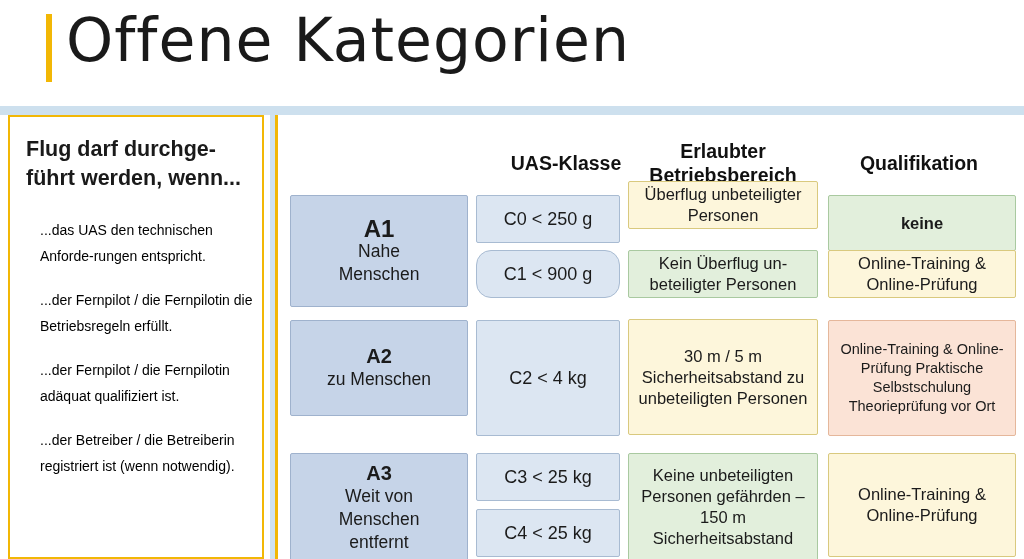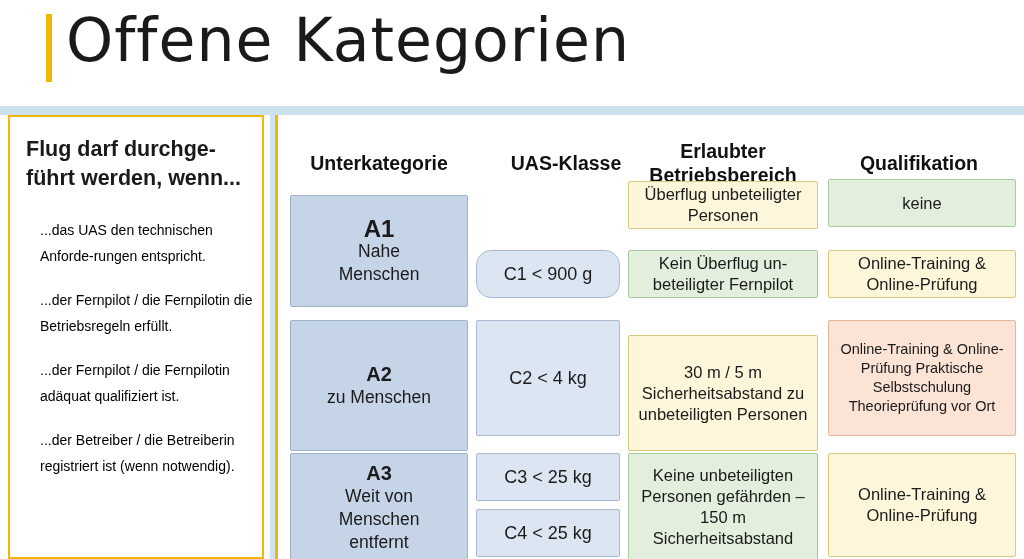--- a/index.html
+++ b/index.html
@@ -210,55 +210,55 @@
       <div class="bullet">...der Betreiber / die Betreiberin registriert ist (wenn notwendig).</div>
     </div>
   </div>
 
   <div class="divider-left"></div>
   <div class="divider-yellow"></div>
 
   <div class="table">
 
     <div class="thead">
-      <div class="th c0">Unterkategorie</div>
       <div class="th c1">UAS-Klasse</div>
       <div class="th c2">
         <span class="stack-line">Erlaubter</span>
         <span class="stack-line">Betriebsbereich</span>
       </div>
       <div class="th c3">Qualifikation</div>
     </div>
 
     <div class="cell sub" style="left:4px; top:80px; width:178px; height:112px;">
       <div>
         <span class="stack-line" style="font-weight:bold;font-size:24px;">A1</span>
         <span class="stack-line">Nahe</span>
         <span class="stack-line">Menschen</span>
       </div>
     </div>
 
+    <div class="cell uas" style="left:190px; top:80px; width:144px; height:48px;">C0 &lt; 250 g</div>
     <div class="cell uas" style="left:190px; top:135px; width:144px; height:48px;border-radius:15px;">C1 &lt; 900 g</div>
 
     <div class="cell yellow" style="left:342px; top:66px; width:190px; height:48px;">Überflug unbeteiligter Personen</div>
-    <div class="cell green" style="left:342px; top:135px; width:190px; height:48px;">Kein Überflug un-beteiligter Fernpilot</div>
-
-    <div class="cell green" style="left:542px; top:64px; width:188px; height:48px;">keine</div>
+    <div class="cell green" style="left:342px; top:135px; width:190px; height:48px;">Kein Überflug un-beteiligter Personen</div>
+
+    <div class="cell green" style="left:542px; top:80px; width:188px; height:56px;font-weight:bold;">keine</div>
     <div class="cell yellow" style="left:542px; top:135px; width:188px; height:48px;">Online-Training &amp; Online-Prüfung</div>
 
-    <div class="cell sub" style="left:4px; top:205px; width:178px; height:131px;">
+    <div class="cell sub" style="left:4px; top:205px; width:178px; height:96px;">
       <div>
         <span class="stack-line" style="font-weight:bold;font-size:20px;">A2</span>
         <span class="stack-line">zu Menschen</span>
       </div>
     </div>
 
     <div class="cell uas" style="left:190px; top:205px; width:144px; height:116px;">C2 &lt; 4 kg</div>
 
-    <div class="cell yellow" style="left:342px; top:220px; width:190px; height:116px;">30 m / 5 m Sicherheitsabstand zu unbeteiligten Personen</div>
+    <div class="cell yellow" style="left:342px; top:204px; width:190px; height:116px;">30 m / 5 m Sicherheitsabstand zu unbeteiligten Personen</div>
 
     <div class="cell peach" style="left:542px; top:205px; width:188px; height:116px;">Online-Training &amp; Online-Prüfung Praktische Selbstschulung Theorieprüfung vor Ort</div>
 
     <div class="cell sub" style="left:4px; top:338px; width:178px; height:110px;">
       <div>
         <span class="stack-line" style="font-weight:bold;font-size:20px;">A3</span>
         <span class="stack-line">Weit von</span>
         <span class="stack-line">Menschen</span>
         <span class="stack-line">entfernt</span>
       </div>

